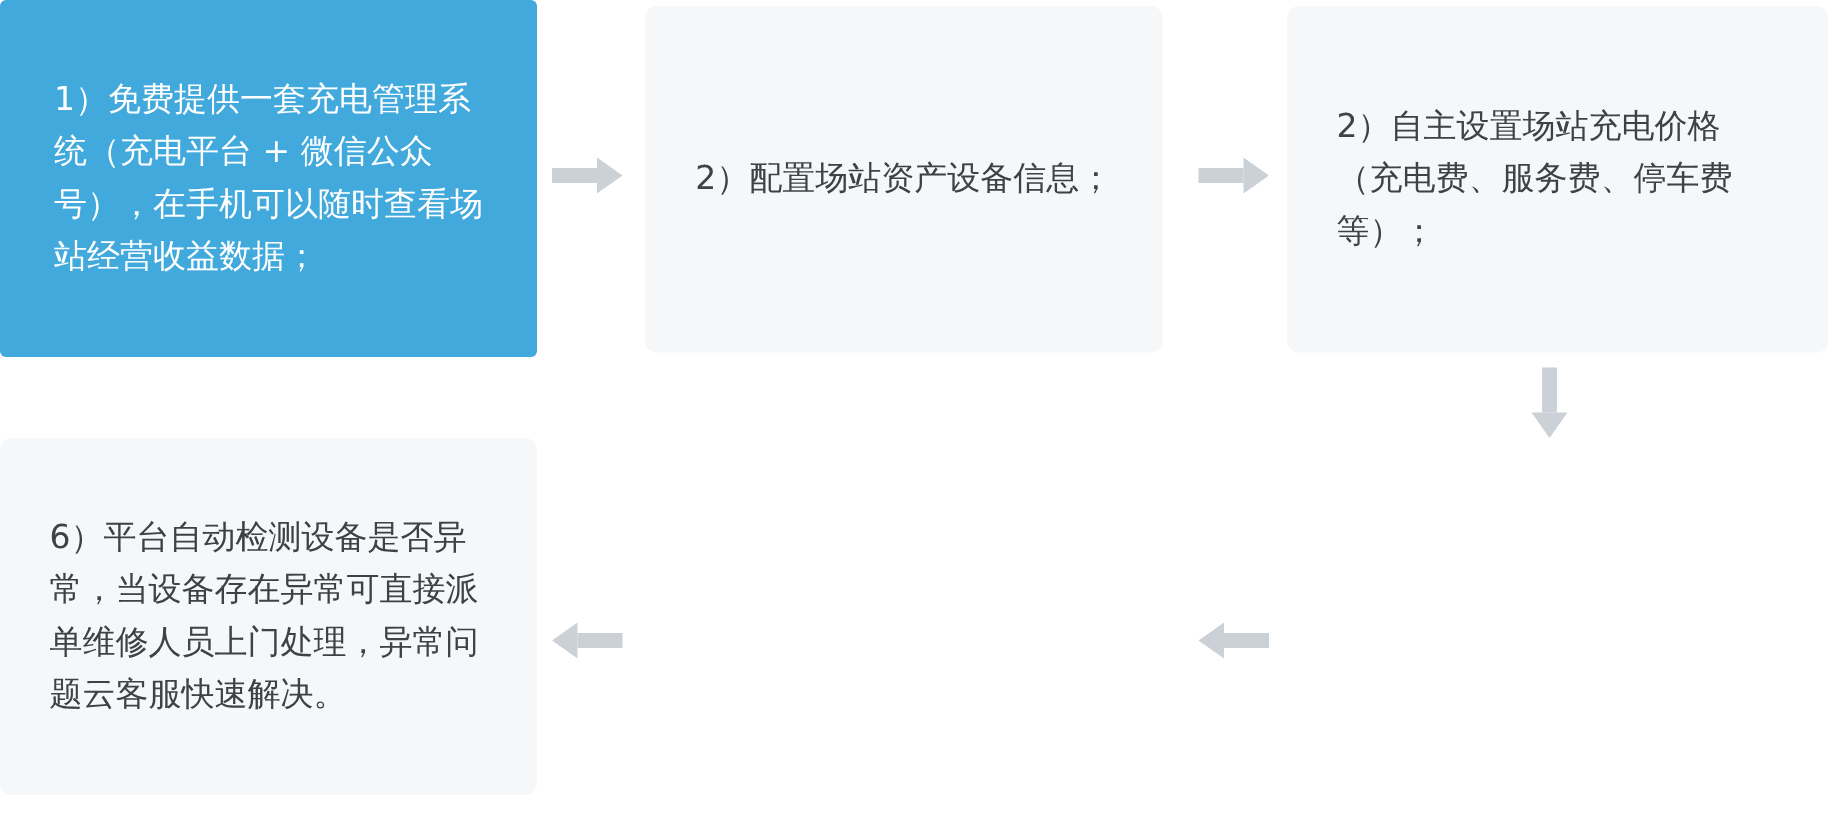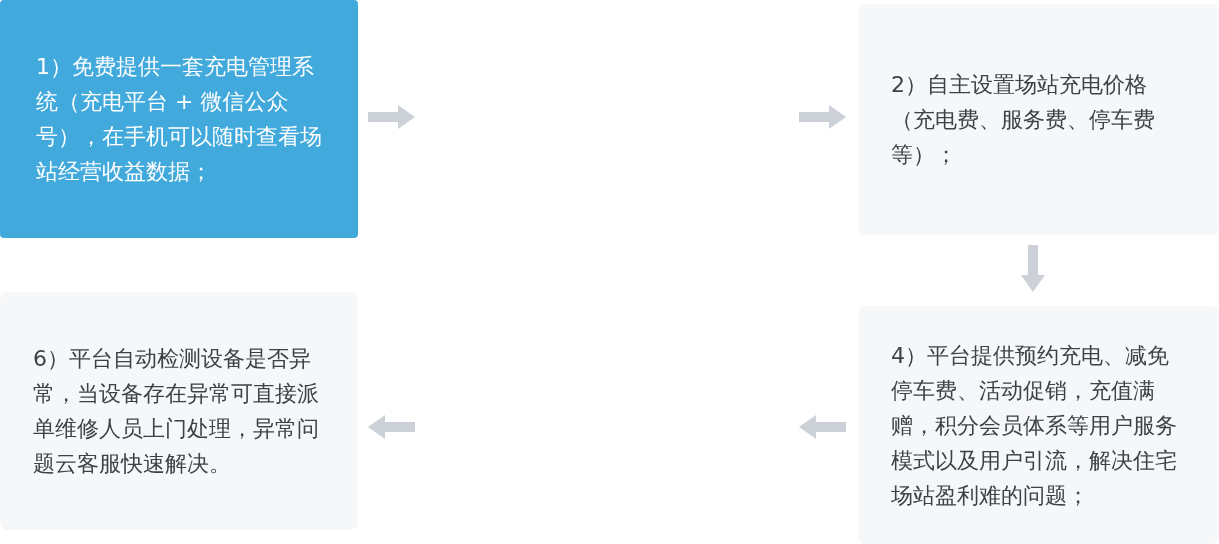--- a/index.html
+++ b/index.html
@@ -81,38 +81,38 @@
 
   <div class="box b1 highlight">
     <div class="txt">1）免费提供一套充电管理系统（充电平台 + 微信公众号），在手机可以随时查看场站经营收益数据；</div>
   </div>
 
   <div class="arrow-h a12">
     <div class="bar-h"></div>
     <div class="head-right"></div>
   </div>
 
+  <div class="box b2 center">
+    <div class="txt">2）配置场站资产设备信息；</div>
+  </div>
 
   <div class="arrow-h a23">
     <div class="bar-h"></div>
     <div class="head-right"></div>
   </div>
 
   <div class="box b3">
     <div class="txt">2）自主设置场站充电价格（充电费、服务费、停车费等）；</div>
   </div>
 
   <div class="arrow-v a34">
     <div class="bar-v"></div>
     <div class="head-down"></div>
   </div>
 
-  <div class="box b4">
-    <div class="txt">4）平台提供预约充电、减免停车费、活动促销，充值满赠，积分会员体系等用户服务模式以及用户引流，解决住宅场站盈利难的问题；</div>
-  </div>
 
   <div class="arrow-h a45">
     <div class="head-left"></div>
     <div class="bar-h"></div>
   </div>
 
 
   <div class="arrow-h a56">
     <div class="head-left"></div>
     <div class="bar-h"></div>

